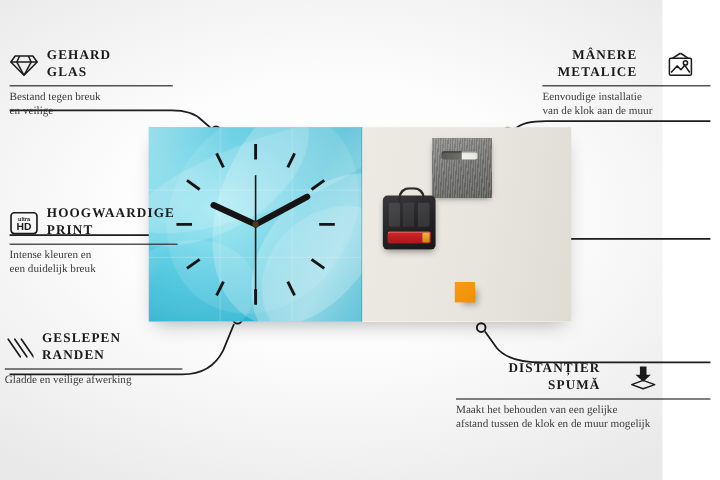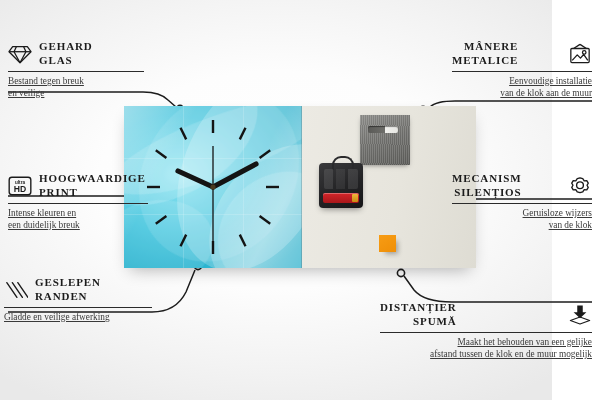--- a/index.html
+++ b/index.html
@@ -5,27 +5,27 @@
   html,body{margin:0;padding:0;}
   body{width:600px;height:400px;overflow:hidden;
        font-family:"Liberation Serif",serif;
        background:#ffffff;}
   #stage{position:relative;width:552px;height:400px;
          background:
            radial-gradient(ellipse 420px 260px at 50% 45%, #ffffff 0%, #fdfdfd 42%, #f3f3f3 72%, #e9e9e9 100%);}
   
   .feat{position:absolute;}
   .feat .hdr{display:flex;align-items:center;gap:7px;}
-  .feat.right .hdr{justify-content:space-between;gap:24px;}
+  .feat.right .hdr{justify-content:center;gap:24px;}
   .feat .ttl{font-size:11px;font-weight:bold;letter-spacing:.9px;
              color:#1b1b1b;line-height:13.5px;text-transform:uppercase;}
   .feat.right .ttl{text-align:right;}
   .feat .rule{height:0;border-top:1.1px solid #2b2b2b;margin:4px 0 4px 0;}
-  .feat .sub{font-size:9.3px;color:#3a3a3a;line-height:11.6px;text-decoration:underline;}
-  .feat.right .sub{text-align:right;}
+  .feat .sub{font-size:9.3px;color:#3a3a3a;line-height:11.6px;}
+  .feat.right .sub{text-align:left;}
   .ico{width:24px;height:22px;flex:0 0 24px;display:block;}
   
   #wires{position:absolute;left:0;top:0;width:600px;height:400px;}
   
   #product{position:absolute;left:124px;top:106px;width:352px;height:162px;
            box-shadow:0 7px 16px -6px rgba(0,0,0,.32);}
   #facePanel{position:absolute;left:0;top:0;width:178px;height:162px;overflow:hidden;
              background:
                radial-gradient(ellipse 150px 120px at 30% 42%, #7fe0ef 0%, #41c4dd 48%, #17a8c6 100%);}
   .feather{position:absolute;background:rgba(255,255,255,.5);border-radius:50%;filter:blur(.4px);}
@@ -226,39 +226,20 @@
         </g>
       </svg>
     </div>
     <div class="rule"></div>
     <div class="sub">
       <div>Eenvoudige installatie</div>
       <div>van de klok aan de muur</div>
     </div>
   </div>
 
-  <div class="feat right" style="left:452px;top:172px;width:140px;">
-    <div class="hdr">
-      <div class="ttl">
-        <div>MECANISM</div>
-        <div>SILENȚIOS</div>
-      </div>
-      <svg class="ico" viewBox="0 0 26 24">
-        <g fill="none" stroke="#1b1b1b" stroke-width="1.5" stroke-linejoin="round" stroke-linecap="round">
-          <path d="M13,3.2 L16,4 L17.6,6.4 L20.4,6.2 L22,8.8 L20.7,11.2 L22,13.6 L20.4,16.2 L17.6,16 L16,18.4 L13,19.2 L10,18.4 L8.4,16 L5.6,16.2 L4,13.6 L5.3,11.2 L4,8.8 L5.6,6.2 L8.4,6.4 L10,4 Z"></path>
-          <circle cx="13" cy="11.2" r="3.7"></circle>
-        </g>
-      </svg>
-    </div>
-    <div class="rule"></div>
-    <div class="sub">
-      <div>Geruisloze wijzers</div>
-      <div>van de klok</div>
-    </div>
-  </div>
 
   <div class="feat right" style="left:380px;top:276px;width:212px;margin-top:25px;">
     <div class="hdr">
       <div class="ttl">
         <div>DISTANȚIER</div>
         <div>SPUMĂ</div>
       </div>
       <svg class="ico" viewBox="0 0 26 24">
         <path d="M10,1.5 H16 V9 H20 L13,15.5 L6,9 H10 Z" fill="#1b1b1b"></path>
         <g fill="none" stroke="#1b1b1b" stroke-width="1.3" stroke-linejoin="round">

